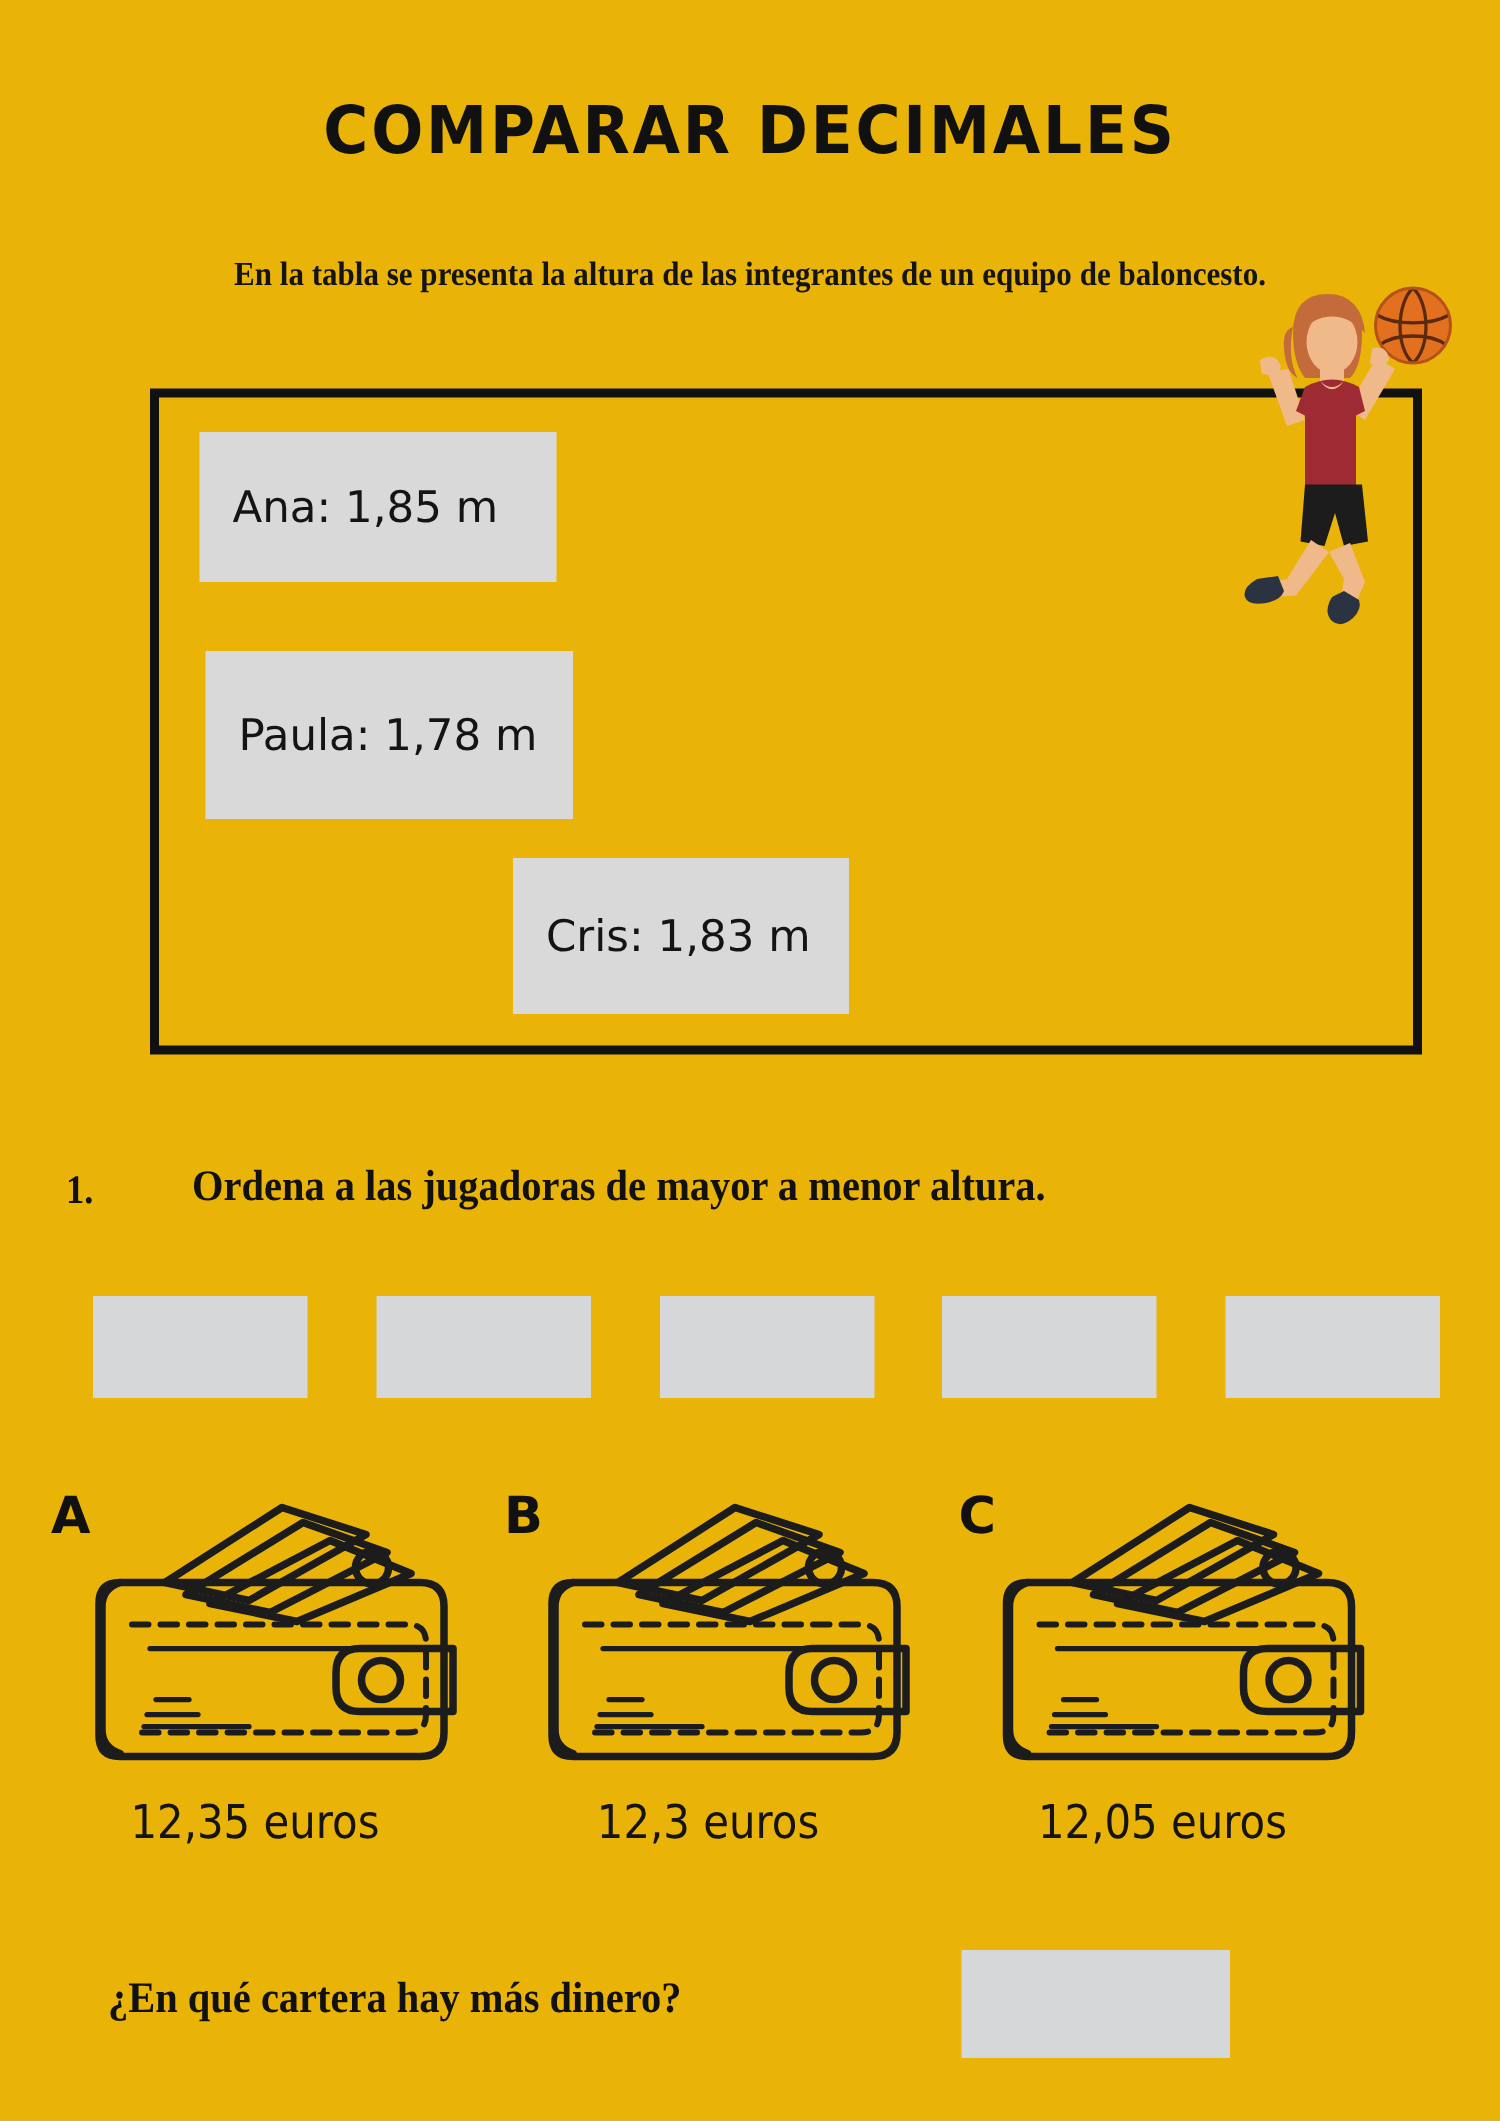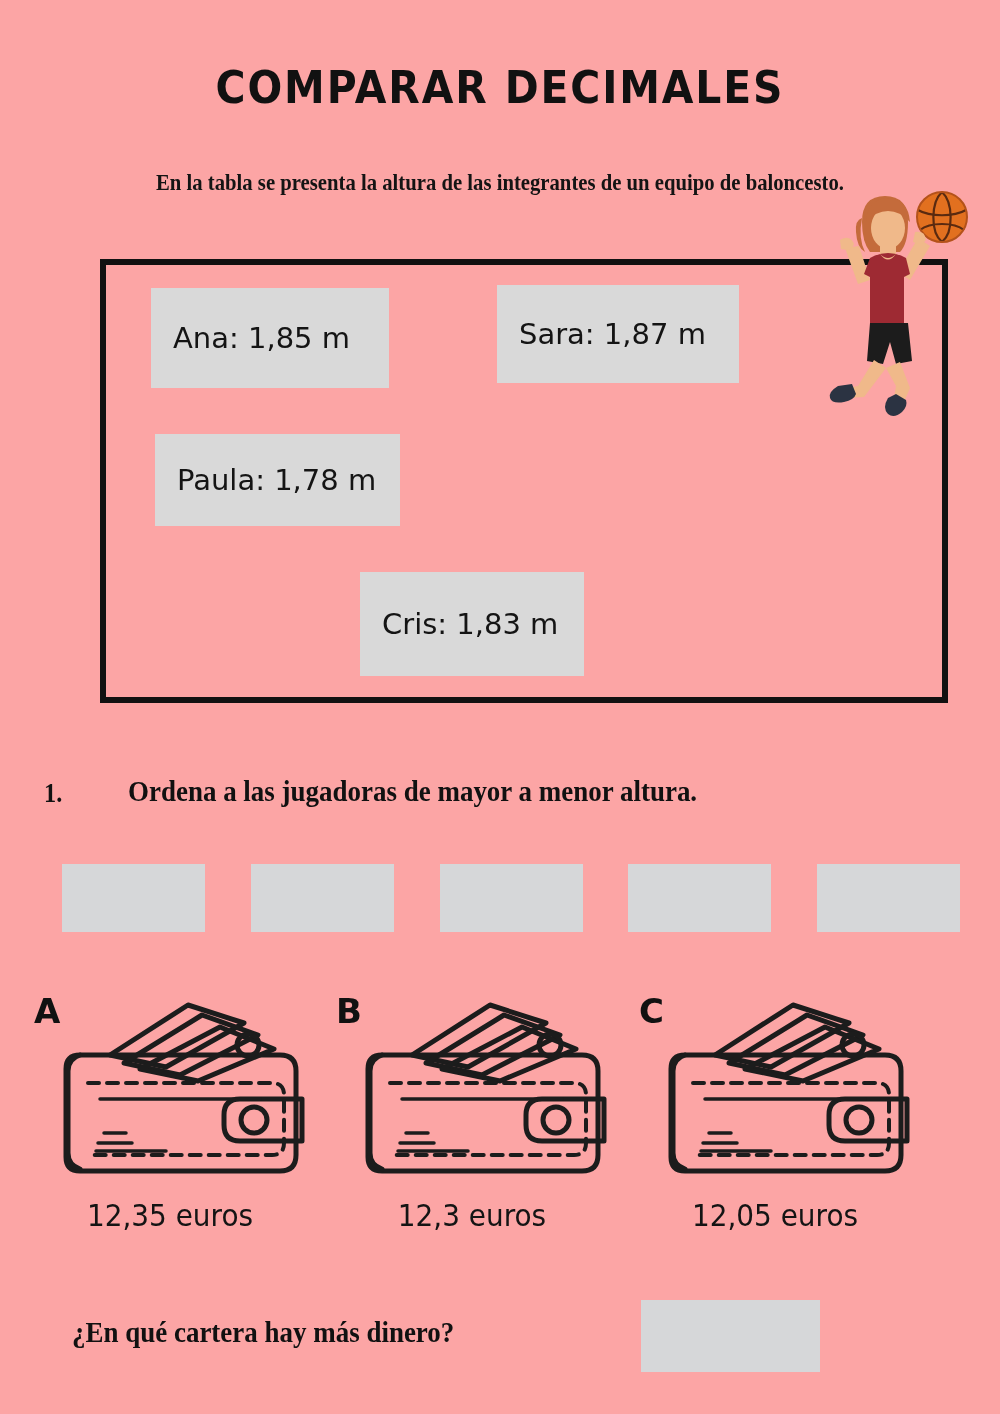--- a/index.html
+++ b/index.html
@@ -4,21 +4,21 @@
 <style>
   html, body {
     margin: 0;
     padding: 0;
     background: #ffffff;
   }
   .page {
     position: relative;
     width: 1000px;
     height: 1414px;
-    background: #fca5a5;
+    background: #eab308;
     overflow: hidden;
     font-family: "Liberation Sans", sans-serif;
   }
 
   
   .title {
     position: absolute;
     left: 0;
     top: 62px;
     width: 1000px;
@@ -63,36 +63,35 @@
   .chip {
     position: absolute;
     box-sizing: border-box;
     background: #d9d9d9;
     display: flex;
     align-items: center;
     padding-left: 22px;
     font-family: "DejaVu Sans", sans-serif;
     font-size: 29px;
     color: #141414;
-    margin-left: 18px;
   }
   .chip::after {
     content: "";
     position: absolute;
     left: 9px;
     top: 9px;
     width: 100%;
     height: 100%;
     background: #262626;
     z-index: -1;
   }
 
   .chip-ana   { left: 133px; top: 288px; width: 238px; height: 100px; }
   .chip-sara  { left: 479px; top: 285px; width: 242px; height: 98px; }
-  .chip-paula { left: 137px; top: 434px; width: 245px; height: 92px; }
+  .chip-paula { left: 137px; top: 434px; width: 245px; height: 112px; }
   .chip-lia   { left: 535px; top: 427px; width: 255px; height: 101px; }
   .chip-cris  { left: 342px; top: 572px; width: 224px; height: 104px; }
 
   
   .player {
     position: absolute;
     left: 818px;
     top: 188px;
     width: 175px;
     height: 235px;
@@ -213,21 +212,20 @@
 
 <div class="page">
 
   <div class="title">COMPARAR DECIMALES</div>
 
   <div class="intro">En la tabla se presenta la altura de las integrantes de un equipo de baloncesto.</div>
 
   <div class="frame"></div>
 
   <div class="chip chip-ana">Ana: 1,85 m</div>
-  <div class="chip chip-sara">Sara: 1,87 m</div>
   <div class="chip chip-paula">Paula: 1,78 m</div>
   <div class="chip chip-cris">Cris: 1,83 m</div>
 
   <svg class="player" viewBox="0 0 175 235">
 
     <circle cx="124" cy="29" r="25" fill="#e2701f"></circle>
     <path d="M124 4 C113 14 112 44 124 54" stroke="#5a2a10" stroke-width="2.2" fill="none"></path>
     <path d="M124 4 C135 14 136 44 124 54" stroke="#5a2a10" stroke-width="2.2" fill="none"></path>
     <path d="M100 22 C112 29 136 29 148 22" stroke="#5a2a10" stroke-width="2.2" fill="none"></path>
     <path d="M102 42 C112 34 136 34 146 42" stroke="#5a2a10" stroke-width="2.2" fill="none"></path>

